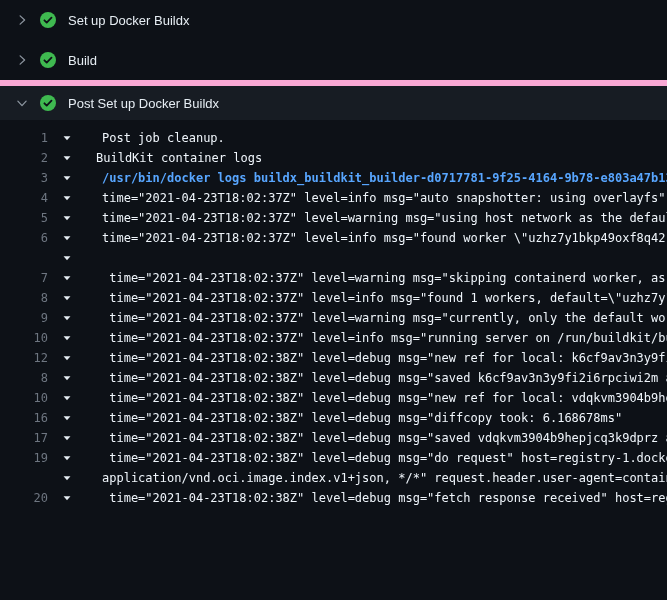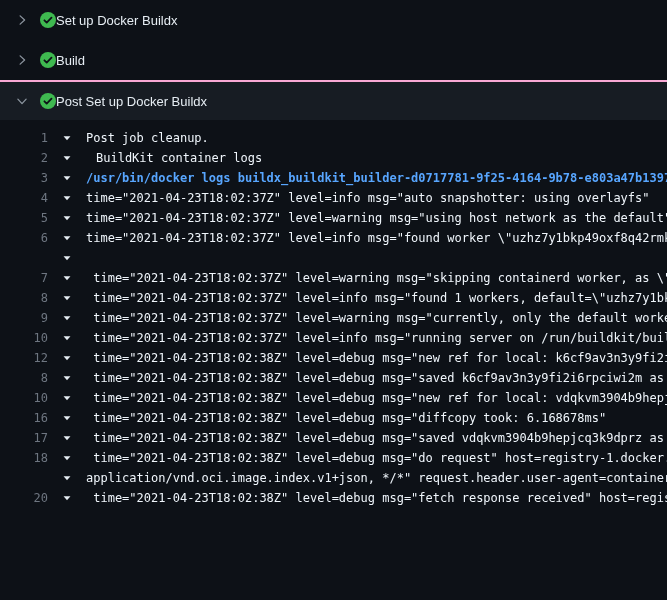--- a/index.html
+++ b/index.html
@@ -10,34 +10,35 @@
   }
   .section-header {
     display: flex;
     align-items: center;
     height: 40px;
     padding-left: 14px;
     cursor: pointer;
   }
   .section-header.expanded {
     background: var(--hdr-bg, #161b22);
-    border-top: 2px solid #f9a8d4;
+    border-top: 6px solid #f9a8d4;
   }
   .chev {
     width: 16px; height: 16px;
     display: flex; align-items: center; justify-content: center;
     flex: 0 0 16px;
   }
   .section-header.expanded .chev svg { transform: rotate(90deg); }
   .status {
     margin-left: 10px;
     width: 16px; height: 16px; flex: 0 0 16px;
     display: flex; align-items: center; justify-content: center;
   }
   .section-label {
+    margin-left: 12px;
     font-size: 13px;
     color: var(--label, #e6edf3);
   }
   .log-area {
     padding-top: 8px;
     font-family: "DejaVu Sans Mono", "Liberation Mono", monospace;
     font-size: 12px;
   }
   .log-row {
     display: flex;
@@ -55,21 +56,21 @@
     cursor: pointer;
     user-select: none;
   }
   .caret {
     display: inline-flex;
     align-items: center;
     margin-left: 14px;
     cursor: pointer;
   }
   .log-text {
-    margin-left: 14px;
+    margin-left: 30px;
     color: var(--text, #f0f6fc);
   }
   .log-row.has-caret .log-text { margin-left: 24px; }
   .log-text.command {
     color: var(--cmd, #58a6ff);
     font-weight: bold;
   }
 </style>
 </head>
 <body>
@@ -277,21 +278,21 @@
     <span class="caret" hidden="">
       <svg width="10" height="10" viewBox="0 0 16 16">
         <path d="M2.5 5l5.5 6.5L13.5 5z" fill="#e6edf3"></path>
       </svg>
     </span>
     <span class="log-text"> time="2021-04-23T18:02:38Z" level=debug msg="saved vdqkvm3904b9hepjcq3k9dprz as loca</span>
   </div>
 
 
   <div class="log-row">
-    <span class="log-num">18</span>
+    <span class="log-num">19</span>
     <span class="caret" hidden="">
       <svg width="10" height="10" viewBox="0 0 16 16">
         <path d="M2.5 5l5.5 6.5L13.5 5z" fill="#e6edf3"></path>
       </svg>
     </span>
     <span class="log-text"> time="2021-04-23T18:02:38Z" level=debug msg="do request" host=registry-1.docker.io r</span>
   </div>
 
   <div class="log-row">
     <span class="log-num"></span>

